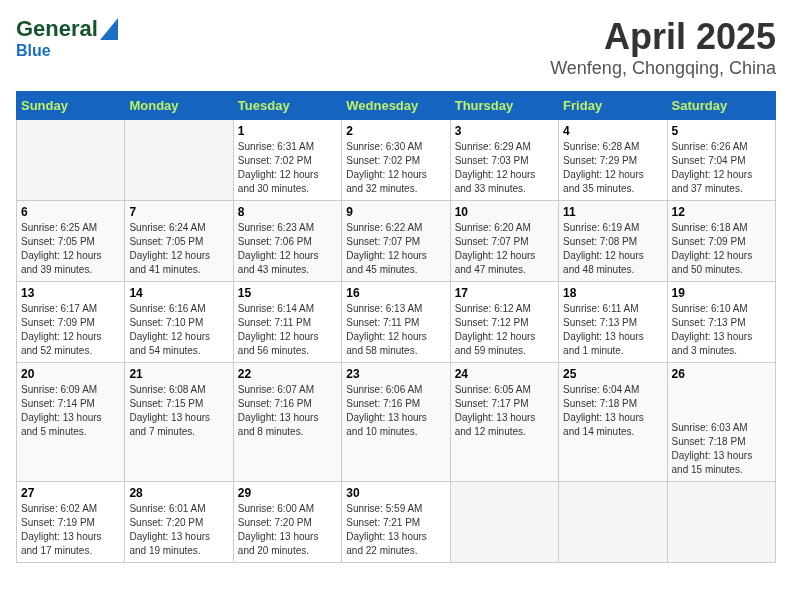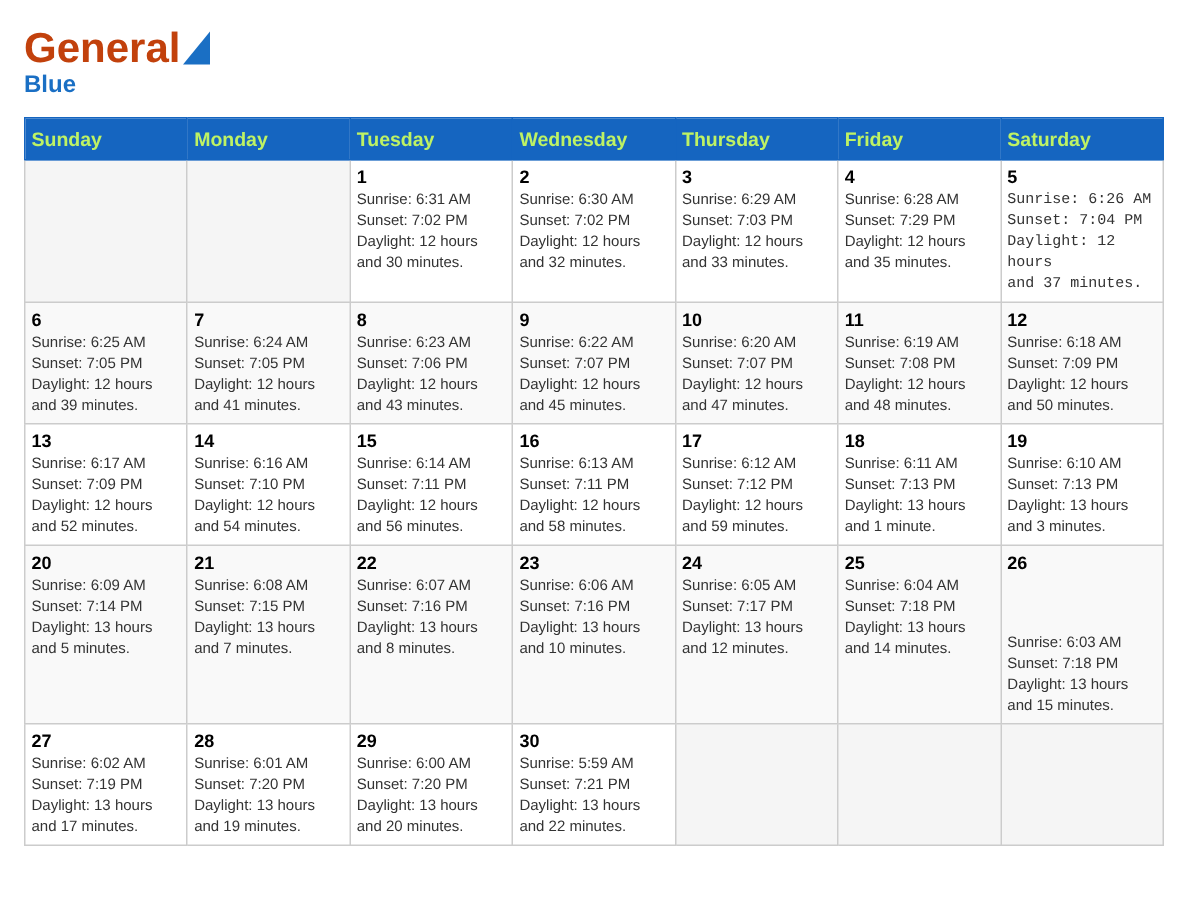--- a/index.html
+++ b/index.html
@@ -68,23 +68,23 @@
     }
     .logo-container {
       display: flex;
       flex-direction: column;
     }
     .logo-row1 {
       display: flex;
       align-items: center;
     }
     .general-text {
-      font-size: 28px;
+      font-size: 22px;
       font-weight: bold;
-      color: #c2410c;
+      color: #14532d;
     }
     .blue-triangle {
       display: inline-block;
       width: 0;
       height: 0;
       border-style: solid;
       border-width: 0 0 22px 18px;
       border-color: transparent transparent #1a6fc4 transparent;
       margin-left: 2px;
       vertical-align: bottom;
@@ -101,20 +101,24 @@
 <div class="header">
   <div class="logo-container">
     <div class="logo-row1">
       <span class="general-text">General</span>
       <span class="blue-triangle"></span>
     </div>
     <div>
       <span class="blue-word">Blue</span>
     </div>
   </div>
+  <div class="title-section">
+    <div class="main-title">April 2025</div>
+    <div class="subtitle">Wenfeng, Chongqing, China</div>
+  </div>
 </div>
 
 <table class="calendar">
   <thead>
     <tr>
     <th>Sunday</th>
         <th>Monday</th>
         <th>Tuesday</th>
         <th>Wednesday</th>
         <th>Thursday</th>
@@ -149,21 +153,21 @@
         </td>
         <td>
           <span class="day-number">4</span>
           <div class="day-info" style="white-space: pre-line;">Sunrise: 6:28 AM
 Sunset: 7:29 PM
 Daylight: 12 hours
 and 35 minutes.</div>
         </td>
         <td>
           <span class="day-number">5</span>
-          <div class="day-info" style="white-space: pre-line; font-family: Liberation Mono, monospace;">Sunrise: 6:26 AM
+          <div class="day-info" style="white-space: pre-line;">Sunrise: 6:26 AM
 Sunset: 7:04 PM
 Daylight: 12 hours
 and 37 minutes.</div>
         </td>
       </tr>
       <tr>
         <td>
           <span class="day-number">6</span>
           <div class="day-info" style="white-space: pre-line;">Sunrise: 6:25 AM
 Sunset: 7:05 PM

